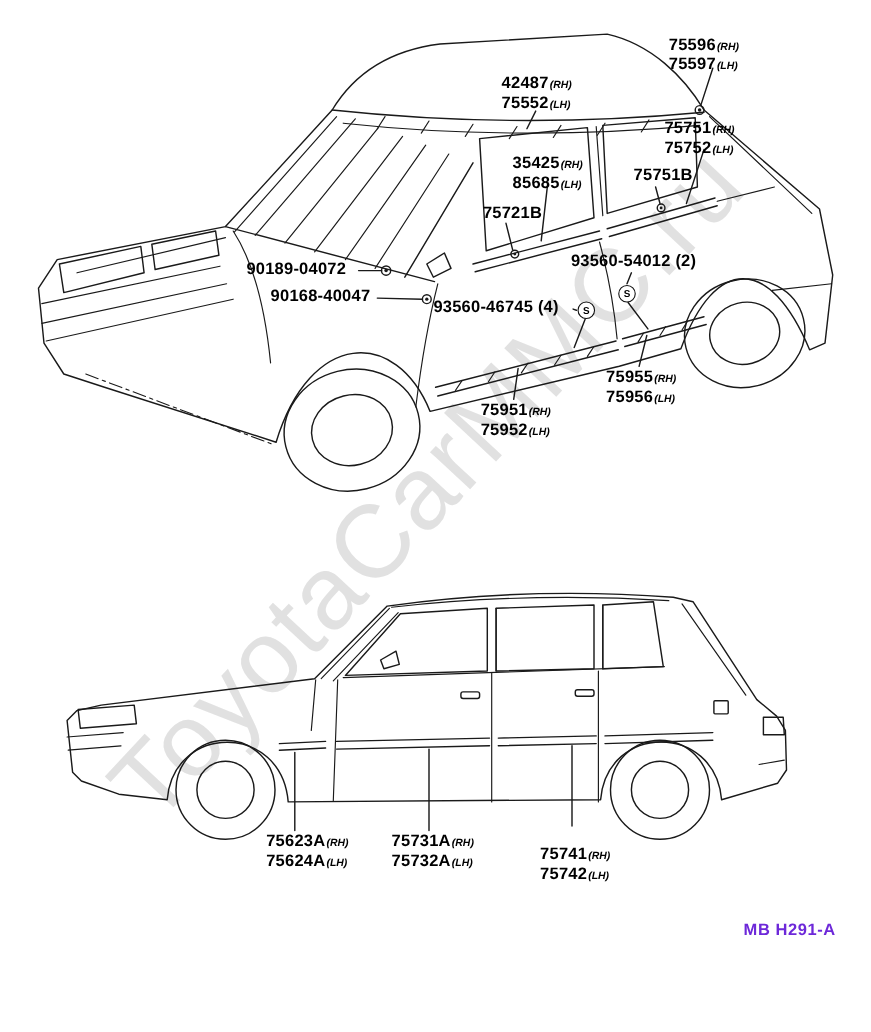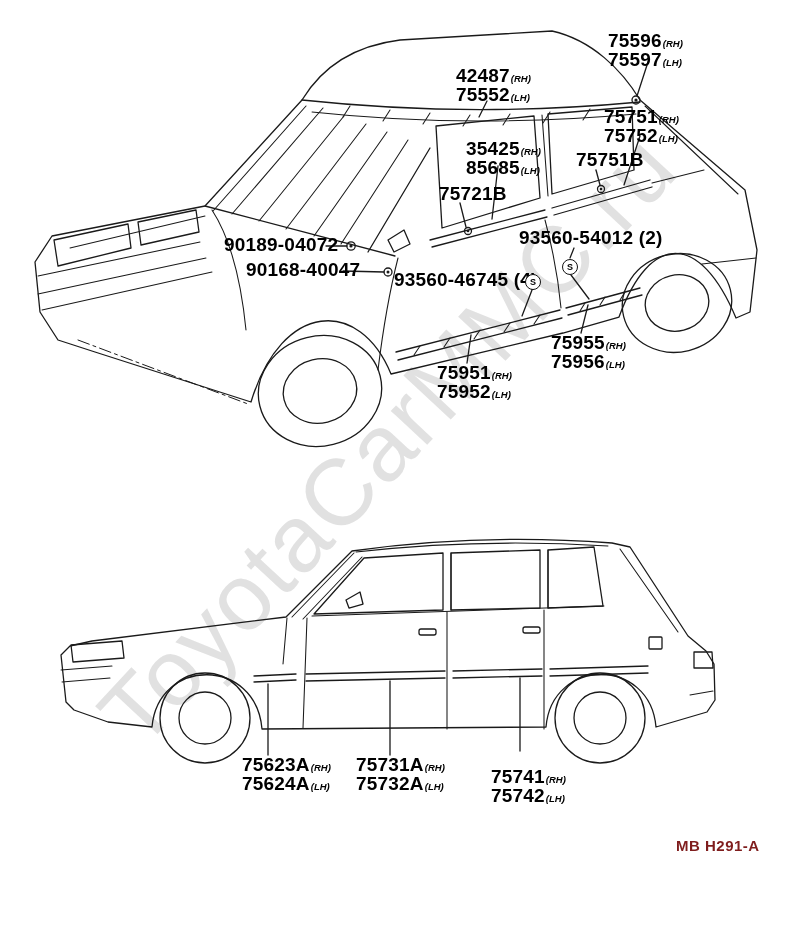--- a/index.html
+++ b/index.html
@@ -8,26 +8,26 @@
   .watermark{position:absolute;left:388px;top:440px;transform:translate(-50%,-50%) rotate(-47deg);
         font-size:94px;color:#c9c9c9;opacity:.55;white-space:nowrap;letter-spacing:2px;z-index:0;}
   .art{position:absolute;left:0;top:0;z-index:1;}
   .art path,.art circle,.art ellipse,.art rect,.art line{fill:none;stroke:#1a1a1a;stroke-width:1.3;
         stroke-linecap:round;stroke-linejoin:round;}
   .art .thin{stroke-width:1.05;}
   .art .dot{fill:#1a1a1a;stroke:none;}
   .art .dashdot{stroke-dasharray:12 4 3 4;stroke-width:1;}
   .plabel{position:absolute;z-index:2;color:#000;font-weight:bold;white-space:nowrap;line-height:16px;}
   .plabel .row{display:flex;align-items:baseline;}
-  .plabel .num{font-size:19px;letter-spacing:.2px;}
+  .plabel .num{font-size:15px;letter-spacing:.2px;}
   .plabel .sfx{font-size:9.5px;margin-left:1px;font-style:italic;}
   .ssym{position:absolute;z-index:2;width:14px;height:14px;border:1.4px solid #111;border-radius:50%;
         background:#fff;display:flex;align-items:center;justify-content:center;
         font-size:9px;font-weight:bold;color:#000;}
-  .diagram-code{position:absolute;z-index:2;font-weight:bold;font-size:15px;color:#7f1d1d;letter-spacing:.5px;}
+  .diagram-code{position:absolute;z-index:2;font-weight:bold;font-size:15px;color:#6d28d9;letter-spacing:.5px;}
 </style>
 </head>
 <body>
 
 <div class="page">
 
   <div class="watermark">ToyotaCarMMC.ru</div>
 
   <svg class="art" width="792" height="938" viewBox="0 0 792 938">
 

